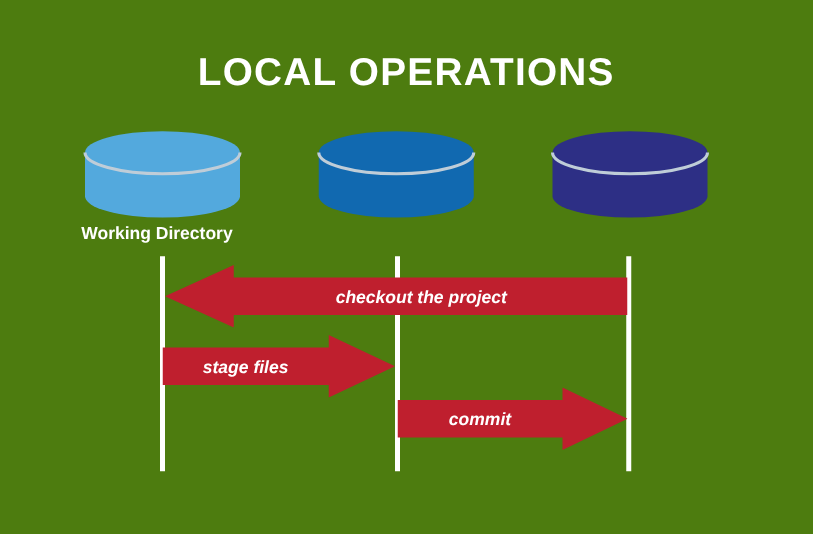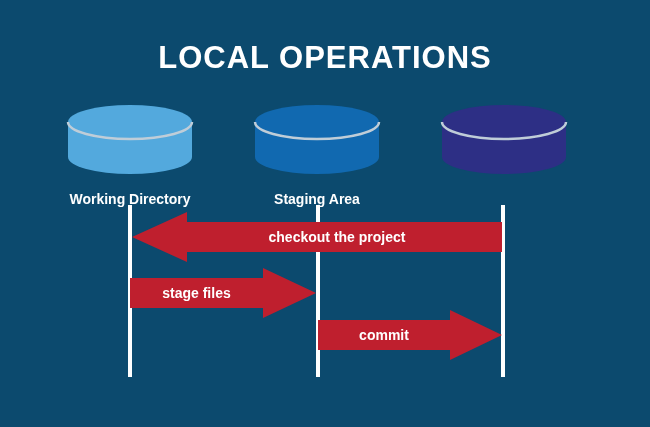--- a/index.html
+++ b/index.html
@@ -1,57 +1,57 @@
 <!DOCTYPE html>
 <html><head>
 <meta charset="utf-8">
 <style>
   html,body{margin:0;padding:0;}
   .canvas{
     position:relative;
     width:650px;height:427px;
-    background:#0c4a6e;
+    background:#4d7c0f;
     overflow:hidden;
     font-family:"Liberation Sans", sans-serif;
   }
   .title{
     position:absolute;
     top:40px;left:0;width:100%;
     margin:0;
     text-align:center;
     font-size:31px;
     font-weight:bold;
     letter-spacing:1px;
     color:#ffffff;
   }
   .node{
     position:absolute;
     width:130px;
     top:104px;
   }
   .node svg{display:block;}
   .node-label{
-    margin-top:15px;
+    margin-top:2px;
     width:130px;
-    text-align:center;
     white-space:nowrap;
     font-size:14px;
     font-weight:bold;
     color:#ffffff;
   }
   .lifeline{
     position:absolute;
     top:205px;
     width:4px;
     height:172px;
     background:#ffffff;
   }
   .arrow{
     position:absolute;
     height:50px;
+    font-style:italic;
   }
   .arrow svg{display:block;position:absolute;left:0;top:0;}
   .arrow-label{
     position:absolute;
     top:0;height:50px;
     display:flex;
     align-items:center;
     justify-content:center;
     font-size:14px;
     font-weight:bold;
@@ -78,21 +78,20 @@
     </svg>
     <div class="node-label">Working Directory</div>
   </div>
 
   <div class="node" style="left:252px">
     <svg width="130" height="72" viewBox="0 0 130 72">
       <path d="M3,18 L3,53 A62,17 0 0 0 127,53 L127,18 Z" fill="#1169b0"></path>
       <ellipse cx="65" cy="18" rx="62" ry="17" fill="#1169b0"></ellipse>
       <path d="M3,18 A62,17 0 0 0 127,18" fill="none" stroke-width="2.5" stroke="#bfcdd8"></path>
     </svg>
-    <div class="node-label">Staging Area</div>
   </div>
 
   <div class="node" style="left:439px">
     <svg width="130" height="72" viewBox="0 0 130 72">
       <path d="M3,18 L3,53 A62,17 0 0 0 127,53 L127,18 Z" fill="#2d2f85"></path>
       <ellipse cx="65" cy="18" rx="62" ry="17" fill="#2d2f85"></ellipse>
       <path d="M3,18 A62,17 0 0 0 127,18" fill="none" stroke-width="2.5" stroke="#bfcdd8"></path>
     </svg>
   </div>
 

